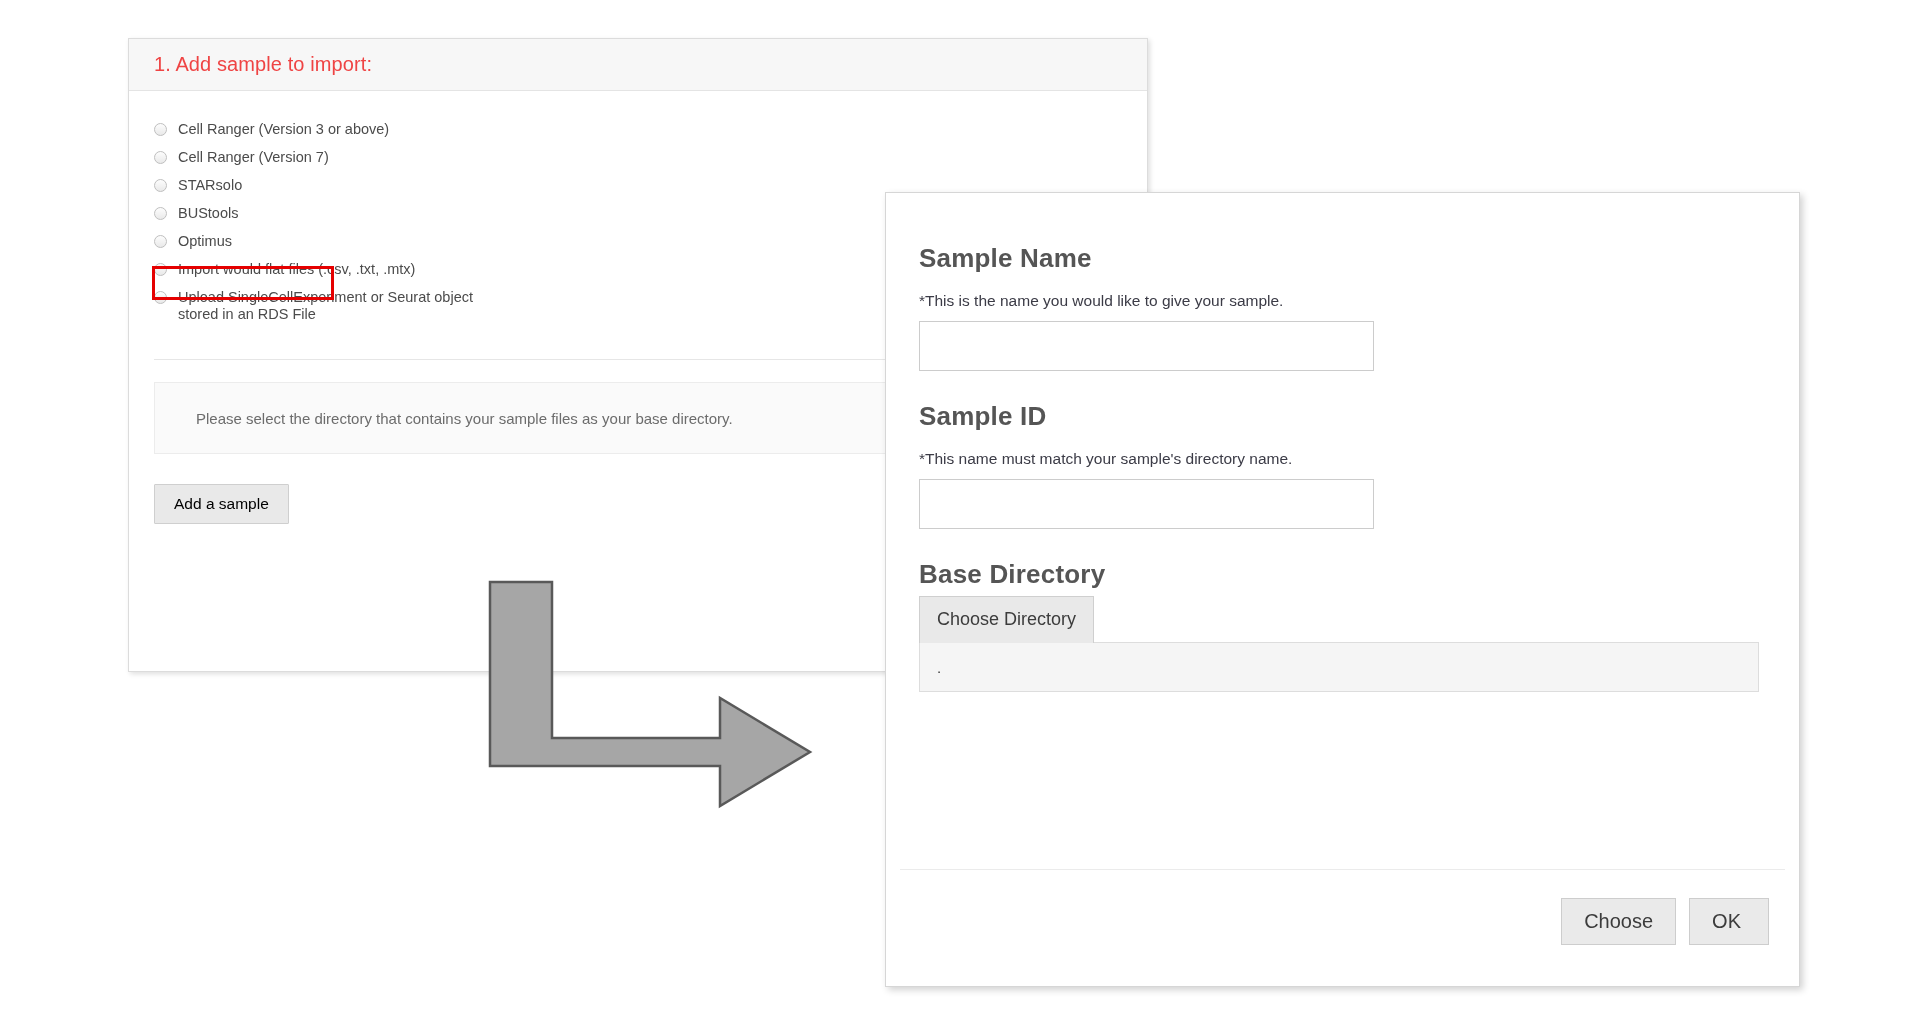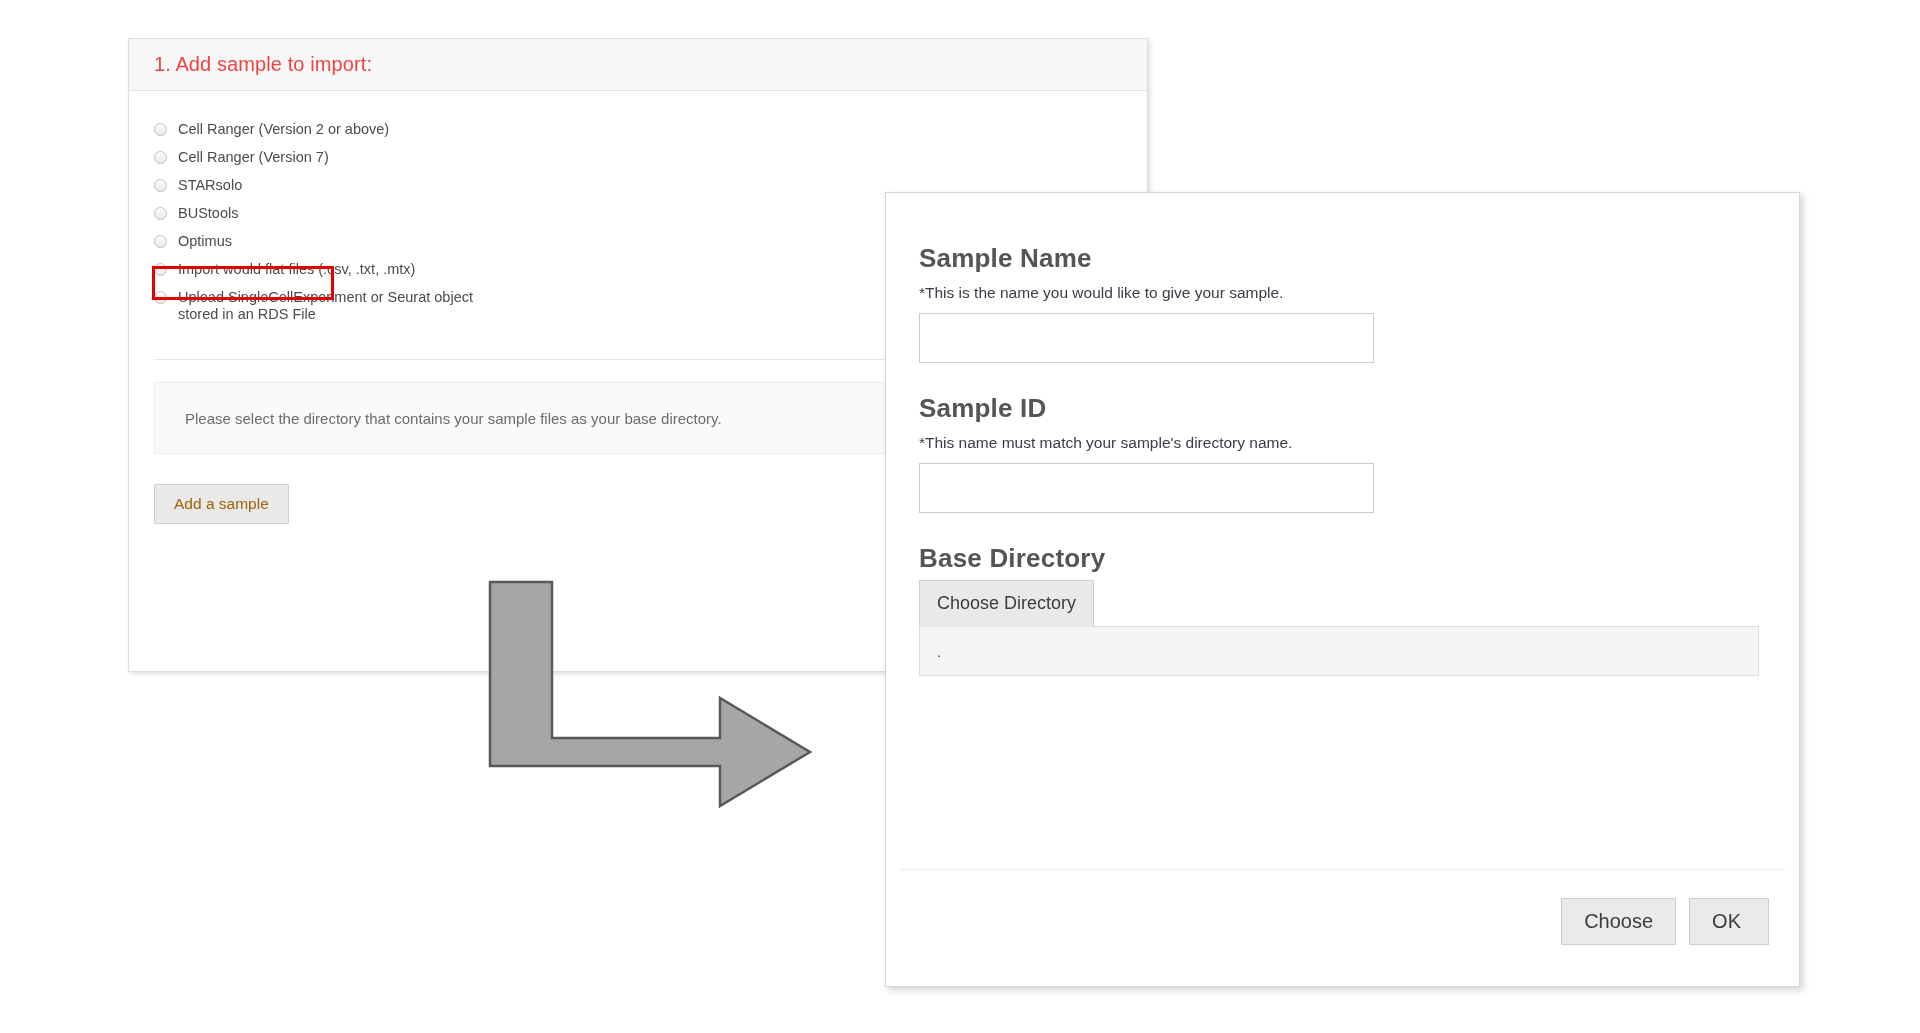--- a/index.html
+++ b/index.html
@@ -106,34 +106,34 @@
     border-top: 1px solid #e6e6e6;
   }
 
   #base-dir-note {
     margin-top: 22px;
     background: #fafafa;
     border: 1px solid #ececec;
     height: 72px;
     display: flex;
     align-items: center;
-    padding-left: 30px;
+    padding-left: 41px;
     box-sizing: border-box;
     font-size: 15px;
     color: #6c6c6c;
   }
 
   #add-sample-button {
     margin-top: 30px;
     display: inline-block;
     background: #e9e9e9;
     border: 1px solid #cfcfcf;
     padding: 10px 19px;
     font-size: 15.5px;
-    color: #a16207;
+    color: #000000;
     cursor: pointer;
     border-radius: 1px;
   }
 
   
   #flow-arrow {
     position: absolute;
     left: 480px;
     top: 570px;
     width: 420px;
@@ -160,21 +160,21 @@
   .field-heading {
     font-size: 26px;
     font-weight: 700;
     color: #555555;
     margin: 0 0 6px 0;
     letter-spacing: .2px;
   }
   .field-hint {
     font-size: 15.5px;
     color: #3b3b46;
-    margin: 8px 0 10px 0;
+    margin: 16px 0 10px 0;
     line-height: 21px;
     max-width: 420px;
   }
   .text-input {
     width: 455px;
     height: 50px;
     border: 1px solid #cccccc;
     background: #ffffff;
     box-sizing: border-box;
     font-size: 15px;
@@ -243,21 +243,21 @@
 <div id="import-card">
 
   <div id="import-card-header">
     <span class="title">1. Add sample to import:</span>
   </div>
 
   <div id="import-card-body">
 
     <div class="radio-row">
       <span class="radio-dot"></span>
-      <span class="radio-label">Cell Ranger (Version 2 or above)</span>
+      <span class="radio-label">Cell Ranger (Version 3 or above)</span>
     </div>
 
     <div class="radio-row">
       <span class="radio-dot"></span>
       <span class="radio-label">Cell Ranger (Version 7)</span>
     </div>
 
     <div class="radio-row">
       <span class="radio-dot"></span>
       <span class="radio-label">STARsolo</span>

